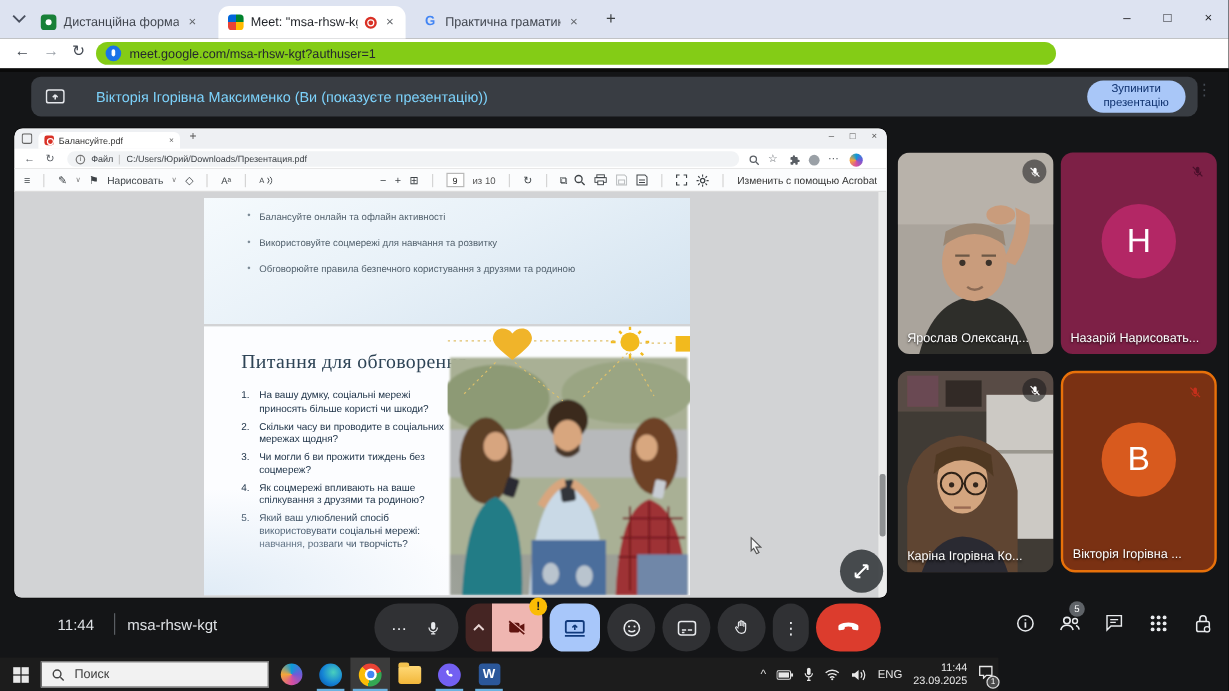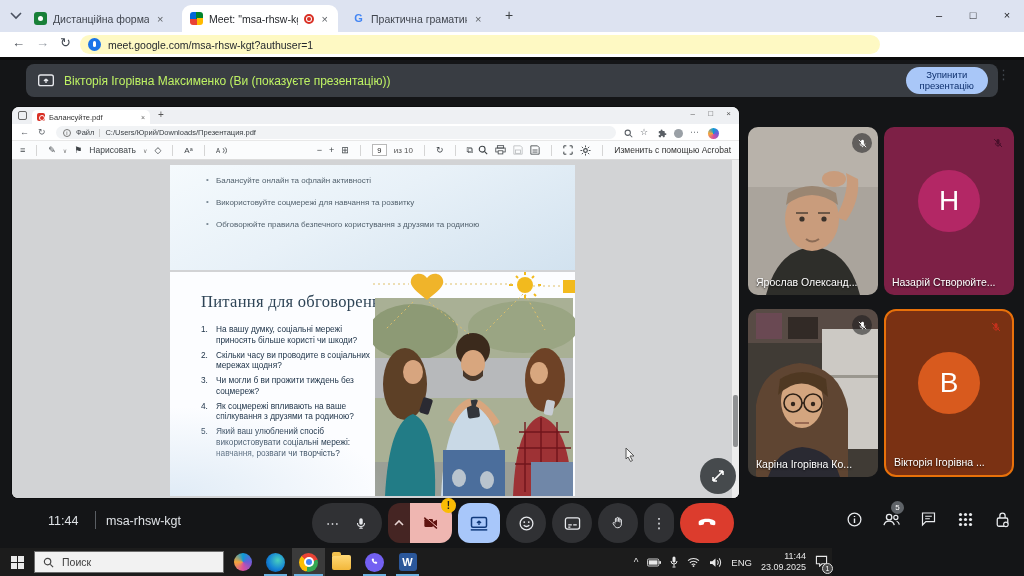--- a/index.html
+++ b/index.html
@@ -17,32 +17,32 @@
   .fav.classroom::after{content:"";position:absolute;left:4px;top:4px;width:5px;height:5px;border-radius:50%;background:#fff;}
   .fav.meet{background:conic-gradient(#00832d 0 25%,#ffba00 0 50%,#e94235 0 75%,#0066da 0 100%);border-radius:3px;}
   .fav.g{background:none;color:#4285f4;font-weight:bold;font-size:11px;line-height:13px;text-align:center;}
   .recdot{width:10px;height:10px;border-radius:50%;border:2px solid #d93025;background:#fff;position:relative;flex:0 0 auto;}
   .recdot::after{content:"";position:absolute;left:1px;top:1px;width:4px;height:4px;border-radius:50%;background:#d93025;}
   .tclose{font-size:11px;color:#5f6368;padding:0 2px;cursor:default;}
   .newtab{position:absolute;left:500px;top:7px;width:18px;height:18px;text-align:center;line-height:17px;font-size:14px;color:#3c4043;}
   .winctl{position:absolute;top:0;height:30px;width:34px;text-align:center;line-height:30px;font-size:11px;color:#202124;}
   .toolbar{position:absolute;left:0;top:32px;width:1024px;height:25px;background:#fff;}
   .navic{position:absolute;top:3px;font-size:13px;color:#444a53;}
-  .omnibox{position:absolute;left:80px;top:3px;width:800px;height:19px;border-radius:10px;background:#fef9c3;display:flex;align-items:center;gap:7px;padding:0 8px;}
+  .omnibox{position:absolute;left:80px;top:3px;width:800px;height:19px;border-radius:10px;background:#84cc16;display:flex;align-items:center;gap:7px;padding:0 8px;}
   .micball{width:13px;height:13px;border-radius:50%;background:#1a73e8;position:relative;flex:0 0 auto;}
   .micball::after{content:"";position:absolute;left:5px;top:3px;width:3px;height:6px;border-radius:2px;background:#fff;}
   .urltext{font-size:10.5px;color:#24282e;}
   .tbicon{position:absolute;top:6px;color:#454b54;font-size:12px;}
   .avatar-chip{position:absolute;left:965px;top:35px;width:18px;height:18px;border-radius:50%;background:#d6386f;}
   .sep-dark{position:absolute;left:0;top:57px;width:1024px;height:3px;background:#0a0a0a;}
 
   
   .banner{position:absolute;left:26px;top:64px;width:972px;height:33px;background:#393d43;border-radius:8px;display:flex;align-items:center;}
   .banner .bic{margin:0 10px 0 12px;}
-  .banner .btxt{font-size:12px;color:#bef264;}
+  .banner .btxt{font-size:12px;color:#7dd3fc;margin-left:16px;}
   .stopbtn{position:absolute;right:10px;top:3px;height:27px;padding:0 14px;border:none;border-radius:14px;background:#a9c7f8;color:#0f316e;font-size:9.5px;line-height:1.15;text-align:center;}
 
   
   .pdfwin{position:absolute;left:12px;top:107px;width:727px;height:391px;background:#fff;border-radius:7px 7px 6px 6px;box-shadow:0 0 0 1px #00000055;overflow:hidden;}
   .ptabs{position:absolute;left:0;top:0;width:100%;height:17px;background:#eef0f3;}
   .ptab{position:absolute;left:20px;top:3px;width:118px;height:14px;background:#fff;border-radius:5px 5px 0 0;display:flex;align-items:center;gap:4px;padding:0 5px;font-size:7.5px;color:#333;}
   .pfav{width:8px;height:8px;border-radius:2px;background:#d93025;position:relative;flex:0 0 auto;}
   .pfav::after{content:"";position:absolute;left:2px;top:2px;width:4px;height:4px;border:1px solid #fff;border-radius:50%;}
   .pwc{position:absolute;top:2px;font-size:8px;color:#555;}
   .paddr{position:absolute;left:0;top:17px;width:100%;height:17px;background:#fff;border-bottom:1px solid #e8e8e8;}
@@ -429,21 +429,21 @@
 
   <div class="tile t2" style="left:884px;top:127px;">
     <div class="avcircle">Н</div>
     <span class="micoff bare">
       <svg width="12" height="12" viewBox="0 0 24 24">
           <path fill="#4a0f2b" d="M12 15a3 3 0 0 0 3-3V7a3 3 0 0 0-6 0v5a3 3 0 0 0 3 3z"></path>
           <path fill="none" stroke="#4a0f2b" stroke-width="1.6" d="M6.5 12a5.5 5.5 0 0 0 11 0M12 17.5V20"></path>
           <line x1="4" y1="4" x2="20" y2="20" stroke="#4a0f2b" stroke-width="2"></line>
         </svg>
     </span>
-    <span class="tname">Назарій Створюйте...</span>
+    <span class="tname">Назарій Нарисовать...</span>
   </div>
 
   <div class="tile" style="left:748px;top:309px;">
     <svg width="130" height="168" viewBox="0 0 130 168" preserveAspectRatio="none">
       <defs>
           <filter id="b2">
             <feGaussianBlur stdDeviation="0.6"></feGaussianBlur>
           </filter>
         </defs>
       <g filter="url(#b2)">

